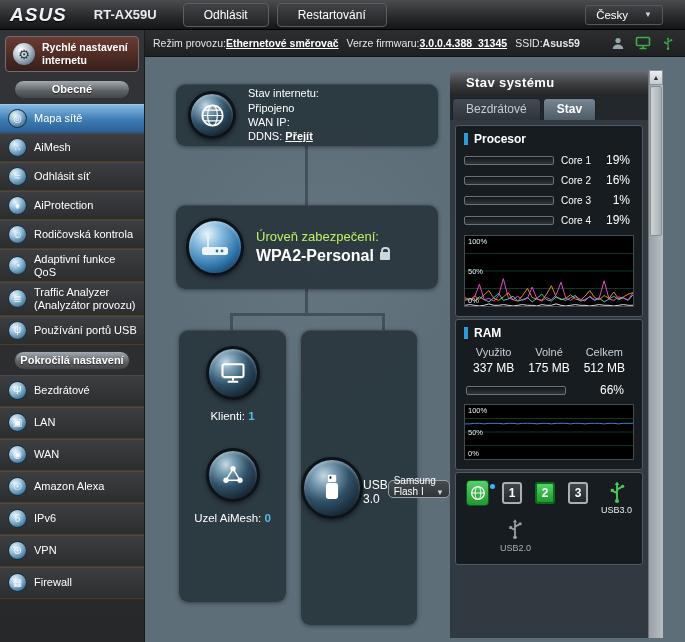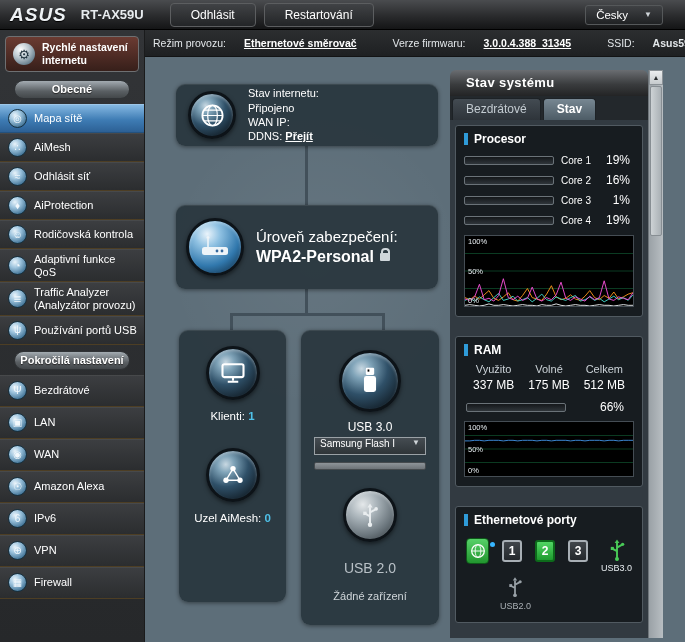--- a/index.html
+++ b/index.html
@@ -2,29 +2,29 @@
 <html><head>
 <meta charset="utf-8">
 <style>
 *{margin:0;padding:0;box-sizing:border-box}
 html,body{width:685px;height:642px;overflow:hidden}
 body{font-family:"Liberation Sans","DejaVu Sans",sans-serif;background:#5d6e79;position:relative;color:#fff}
 
 
 .topbar{position:absolute;left:0;top:0;width:685px;height:30px;background:linear-gradient(#4a4c4f,#2a2b2d 55%,#141516);border-bottom:1px solid #000;display:flex;align-items:center;z-index:40}
 .brand{font-style:italic;font-weight:bold;font-size:19px;letter-spacing:1px;color:#eef2f5;margin-left:10px;text-shadow:0 1px 1px #000}
-.model{font-size:13px;font-weight:bold;color:#e8ecef;margin-left:14px}
+.model{font-size:13px;font-weight:bold;color:#e8ecef;margin-left:27px}
 .top-btn{height:24px;line-height:22px;padding:0 20px;background:linear-gradient(#404245,#232527);border:1px solid #5c5e60;border-radius:4px;color:#fff;font-size:12px;cursor:pointer}
 .top-btn.first{margin-left:26px}
 .top-btn + .top-btn{margin-left:8px}
 .lang-btn{margin-left:auto;margin-right:22px;height:20px;padding:0 10px;background:linear-gradient(#3f4144,#202224);border:1px solid #55585a;border-radius:3px;color:#fff;font-size:11.5px;display:flex;align-items:center;gap:16px;cursor:pointer}
 .caret{font-size:8px;color:#cfd4d8}
 
 
-.infobar{position:absolute;left:145px;top:30px;width:540px;height:27px;background:linear-gradient(#2c2e30,#1e2022);border-bottom:1px solid #121314;display:flex;align-items:center;font-size:10.5px;color:#e3e7ea;padding-left:8px;gap:18px;z-index:30;white-space:nowrap}
+.infobar{position:absolute;left:145px;top:30px;width:540px;height:27px;background:linear-gradient(#2c2e30,#1e2022);border-bottom:1px solid #121314;display:flex;align-items:center;font-size:10.5px;color:#e3e7ea;padding-left:8px;gap:0;z-index:30;white-space:nowrap}
 .infobar a{color:#fff;font-weight:bold;text-decoration:underline;cursor:pointer}
 .infobar .ssid-val{font-weight:bold}
 .gap{width:8px}
 .info-icons{margin-left:auto;margin-right:8px;display:flex;gap:7px;align-items:center}
 .info-ic{width:18px;height:16px;display:flex;align-items:center;justify-content:center;cursor:pointer}
 
 
 .sidebar{position:absolute;left:0;top:30px;width:145px;height:612px;background:linear-gradient(180deg,#323437,#26282a);border-right:1px solid #1a1b1c;z-index:35}
 .quick-btn{margin:6px 5px 8px;height:36px;display:flex;align-items:center;gap:7px;padding:0 7px;background:linear-gradient(#6b3b32,#371f1a);border:1px solid #6e7072;border-radius:4px;cursor:pointer}
 .quick-ic{width:22px;height:22px;border-radius:50%;background:radial-gradient(circle at 35% 30%,#fdfdfd,#b9c6ce 40%,#5e7786 80%);color:#21333f;font-size:13px;display:flex;align-items:center;justify-content:center;flex:0 0 auto}
@@ -40,44 +40,44 @@
 .rings{position:absolute;left:165px;top:110px;width:300px;height:300px;border-radius:50%;background:radial-gradient(circle,rgba(255,255,255,.05) 0%,rgba(255,255,255,.02) 45%,transparent 70%);z-index:1}
 .card{position:absolute;background:rgba(43,56,64,.96);border-radius:9px;box-shadow:0 1px 4px rgba(0,0,0,.45),inset 0 1px 0 rgba(255,255,255,.08);z-index:5}
 .conn{position:absolute;background:#42505a;z-index:2}
 .big-circle{border-radius:50%;background:radial-gradient(circle at 35% 28%,#c8d8e2 0%,#7fa3b8 18%,#2f5068 48%,#14212b 82%);border:3px solid #0d1318;box-shadow:inset 0 2px 3px rgba(255,255,255,.35),0 2px 4px rgba(0,0,0,.5);display:flex;align-items:center;justify-content:center;flex:0 0 auto}
 .big-circle.blue{background:radial-gradient(circle at 35% 25%,#eaf4fb 0%,#8fc1e2 25%,#3178ad 62%,#123049 92%)}
 .big-circle.gray{background:radial-gradient(circle at 35% 28%,#e4e8ea 0%,#aab4ba 30%,#6d787f 65%,#3c4449 92%)}
 .card-internet{left:176px;top:84px;width:262px;height:62px;display:flex;align-items:center;padding-left:12px;gap:12px;cursor:pointer}
 .inet-text{font-size:11px;line-height:1.3}
 .inet-text a{color:#fff;font-weight:bold;text-decoration:underline}
 .card-security{left:176px;top:205px;width:262px;height:84px;display:flex;align-items:center;padding-left:10px;gap:12px;cursor:pointer}
-.sec-l1{font-size:15px;color:#ffffff}
+.sec-l1{font-size:13px;color:#bef264}
 .sec-l2{font-size:16px;font-weight:bold;color:#fff;display:flex;align-items:center;gap:6px;margin-top:3px}
 .lock{width:10px;height:8px;background:#cfd6da;border-radius:1px;position:relative;display:inline-block}
 .lock::before{content:"";position:absolute;top:-5px;left:1.5px;width:5px;height:6px;border:2px solid #cfd6da;border-bottom:none;border-radius:4px 4px 0 0}
 .card-clients{left:179px;top:330px;width:107px;height:272px;display:flex;flex-direction:column;align-items:center;padding-top:16px;cursor:pointer}
 .cnt-line{font-size:11.5px;margin-top:10px;color:#fff}
 .cnt-line b{color:#4fc1e9;font-weight:bold}
 .view-btn{margin-top:9px;background:#17191b;border:1px solid #000;border-radius:2px;color:#fff;font-size:10.5px;padding:3px 8px;cursor:pointer}
-.card-usb{left:301px;top:330px;width:138px;height:295px;display:flex;flex-direction:column;align-items:center;padding-top:20px;cursor:pointer}
+.card-usb{left:301px;top:330px;width:116px;height:295px;display:flex;flex-direction:row;align-items:center;padding-top:20px;cursor:pointer}
 .usb-title{font-size:12px;margin-top:8px;color:#fff}
-.usb-select{margin-top:3px;width:112px;height:18px;background:linear-gradient(#454c52,#2e3438);border:1px solid #9aa1a6;border-radius:0;color:#fff;font-size:10px;display:flex;align-items:flex-start;padding:0 5px;cursor:pointer}
+.usb-select{margin-top:3px;width:112px;height:18px;background:linear-gradient(#454c52,#2e3438);border:1px solid #9aa1a6;border-radius:5px;color:#fff;font-size:10px;display:flex;align-items:flex-end;padding:0 5px;cursor:pointer}
 .usb-select .caret{margin-left:auto}
 .usb-bar{margin-top:7px;width:112px;height:8px;background:linear-gradient(#8e9499,#6d7378);border:1px solid #454a4e;border-radius:2px}
 .usb2-label{font-size:14px;color:#b9c1c7;margin-top:18px}
 .usb2-status{font-size:11px;color:#cfd5d9;margin-top:14px}
 
 
 .panel{position:absolute;left:450px;top:70px;width:213px;height:568px;display:flex;z-index:20}
 .panel-main{flex:1;display:flex;flex-direction:column;min-width:0}
 .panel-header{height:26px;line-height:26px;background:linear-gradient(#6a6d71,#3a3c3e 55%,#232425);border-radius:6px 6px 0 0;font-size:13px;font-weight:bold;color:#fff;padding-left:16px;letter-spacing:.4px}
 .tabs-row{height:24px;background:#23282c;display:flex;align-items:flex-end;padding-left:2px;gap:2px}
 .tab{height:22px;line-height:20px;padding:0 13px;font-size:12px;color:#c3cbd1;background:linear-gradient(#434b52,#2e343a);border:1px solid #1d2226;border-bottom:none;border-radius:4px 4px 0 0;cursor:pointer}
 .tab.active{background:linear-gradient(#778792,#4d5c66);color:#fff;font-weight:bold}
-.panel-body{flex:1;background:#323a41;padding:5px;display:flex;flex-direction:column;gap:19px;overflow:hidden}
+.panel-body{flex:1;background:#323a41;padding:5px;display:flex;flex-direction:column;gap:2px;overflow:hidden}
 .sec{background:#171c20;border:1px solid #515a61;border-radius:3px;padding-bottom:5px}
 .sec-title{display:flex;align-items:center;gap:6px;padding:6px 8px 4px;font-size:12px;font-weight:bold;color:#fff}
 .accent{width:4px;height:12px;background:#2f9bd8}
 .core-row{display:flex;align-items:center;padding:3px 8px;gap:7px}
 .track{width:90px;height:9px;background:linear-gradient(#14171a,#2f353a);border:1px solid #6a7278;border-radius:2px;overflow:hidden;flex:0 0 auto}
 .fill{display:block;height:100%;border-radius:1px}
 .core-label{width:32px;font-size:10px;line-height:1.1;color:#fff}
 .core-val{margin-left:auto;font-size:12px;color:#fff;padding-right:4px}
 .graph{position:relative;margin:5px 8px 4px;height:72px;background:#000;border:1px solid #454d54}
 .graph.small{height:56px}
@@ -421,24 +421,20 @@
               <line x1="0" x2="190" y1="14" y2="14" stroke="#0c3f24" stroke-width="1"></line>
               <polyline points="0.0,19.6 5.4,19.6 10.9,19.0 16.3,19.0 21.7,19.6 27.1,19.0 32.6,19.0 38.0,19.0 43.4,19.6 48.9,19.0 54.3,19.0 59.7,19.6 65.1,19.0 70.6,19.0 76.0,19.0 81.4,19.6 86.9,19.0 92.3,19.0 97.7,19.6 103.1,19.0 108.6,19.0 114.0,19.0 119.4,19.6 124.9,19.0 130.3,19.0 135.7,19.6 141.1,19.0 146.6,19.0 152.0,19.0 157.4,19.6 162.9,19.0 168.3,19.0 173.7,19.6 179.1,19.0 184.6,19.0 190.0,19.0" fill="none" stroke="#3f8fe0" stroke-width="1"></polyline>
             </svg>
           <span class="gl gl-top">100%</span>
           <span class="gl gl-mid">50%</span>
           <span class="gl gl-bot">0%</span>
         </div>
       </div>
 
       <div class="sec">
-        <div class="sec-title">
-            <span class="accent"></span>
-            <span>Ethernetové porty</span>
-          </div>
         <div class="ports-row">
           <span class="wan-tile">
             <svg width="18" height="18" viewBox="0 0 20 20">
                 <circle cx="10" cy="10" r="7" fill="none" stroke="#fff" stroke-width="1.4"></circle>
                 <ellipse cx="10" cy="10" rx="3.2" ry="7" fill="none" stroke="#fff" stroke-width="1"></ellipse>
                 <path d="M3 10h14" stroke="#fff" stroke-width="1"></path>
               </svg>
             <span class="wan-dot"></span>
           </span>
           <span class="port">1</span>

